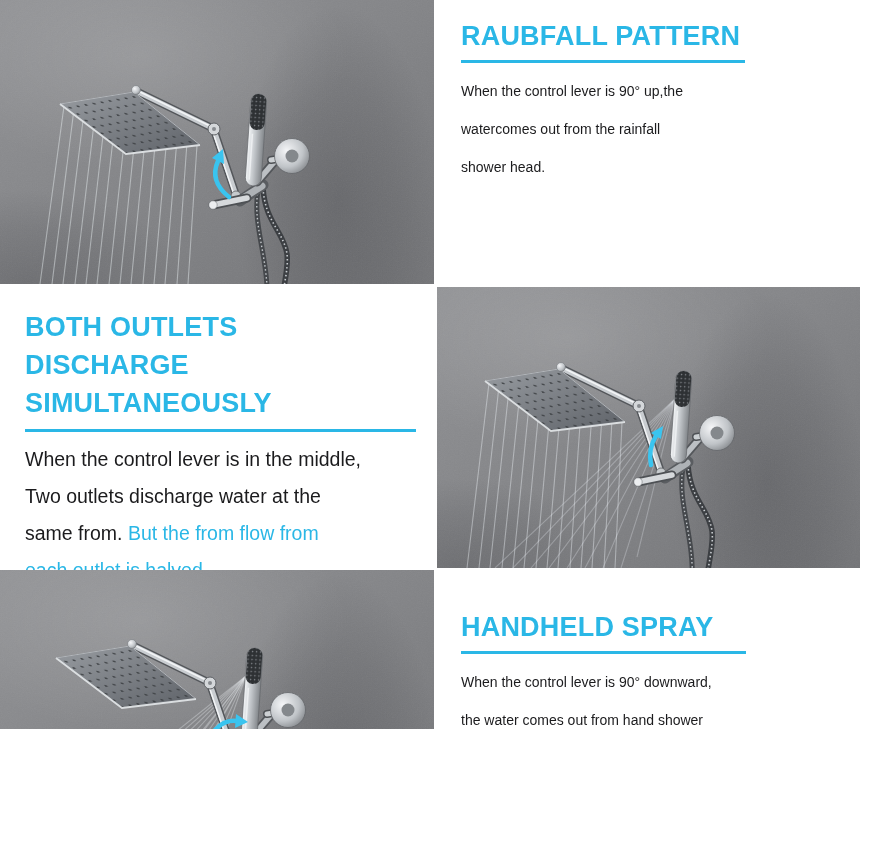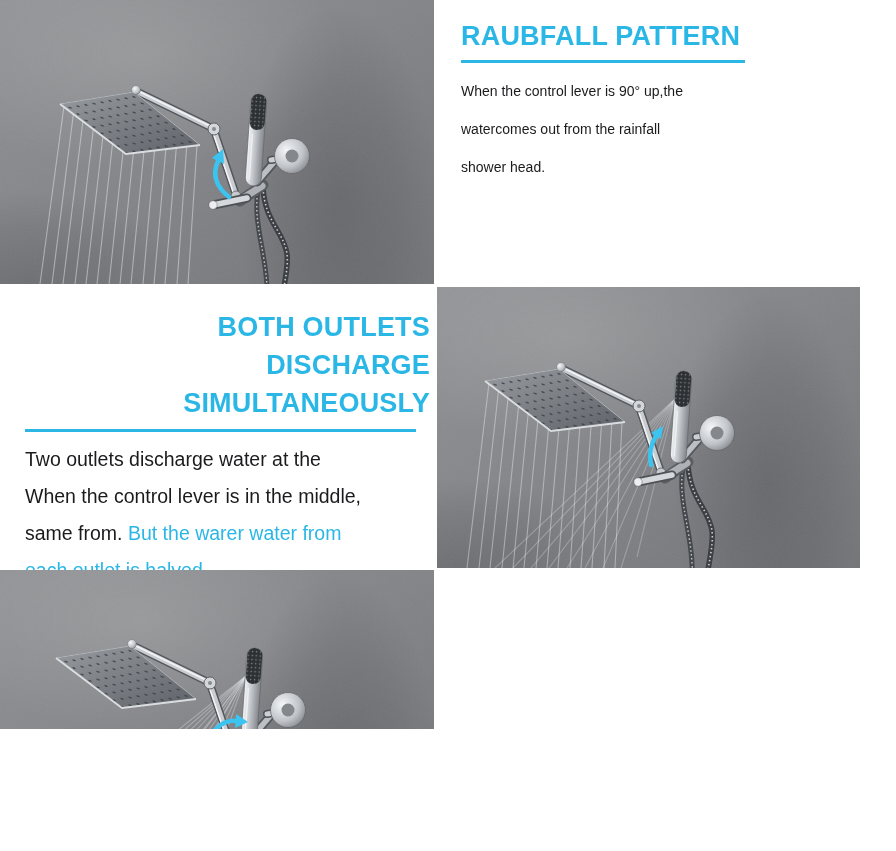--- a/index.html
+++ b/index.html
@@ -16,21 +16,21 @@
 
   .text-block { position:absolute; }
   #sec-rainfall { left:461px; top:19px;  width:425px; }
   #sec-both     { left:25px;  top:308px; width:405px; }
   #sec-handheld { left:461px; top:610px; width:430px; }
 
   .title {
     margin:0; color:var(--accent); font-weight:bold; font-size:27px;
     line-height:34px; letter-spacing:0.2px; white-space:pre-line;
   }
-  #sec-both .title { line-height:38px;text-align:right; }
+  #sec-both .title { line-height:38px; }
   .rule { height:3px; background:var(--accent); margin-top:7px; }
   #sec-rainfall .rule { width:284px; }
   #sec-both     .rule { width:391px; }
   #sec-handheld .rule { width:285px; }
 
   .body {
     margin:9px 0 0; color:var(--body-text); font-size:14px;
     line-height:38px; white-space:pre-line;
   }
   .body2 { margin-top:9px; }
@@ -167,23 +167,23 @@
     <p class="body">When the control lever is 90° up,the
 watercomes out from the rainfall
 shower head.</p>
   </section>
 
   <section class="text-block" id="sec-both">
     <h2 class="title">BOTH OUTLETS
 DISCHARGE SIMULTANEOUSLY</h2>
     <div class="rule"></div>
     <div class="body2">
+      <div class="body-line"><span>When the control lever is in the middle,</span><span class="accent-text"></span></div>
       <div class="body-line"><span>Two outlets discharge water at the</span><span class="accent-text"></span></div>
-      <div class="body-line"><span>When the control lever is in the middle,</span><span class="accent-text"></span></div>
-      <div class="body-line"><span>same from. </span><span class="accent-text">But the warer water from</span></div>
+      <div class="body-line"><span>same from. </span><span class="accent-text">But the from flow from</span></div>
       <div class="body-line"><span></span><span class="accent-text">each outlet is halved.</span></div>
     </div>
   </section>
 
   <div class="photo" id="photo-mid">
     <svg viewBox="0 0 423 281">
       <rect width="423" height="281" fill="url(#gWall)"></rect>
       <ellipse cx="130" cy="50" rx="205" ry="110" fill="url(#gLight)"></ellipse>
       <ellipse cx="330" cy="195" rx="95" ry="190" fill="url(#gShadow)"></ellipse>
       <ellipse cx="20" cy="281" rx="150" ry="90" fill="url(#gShadow)"></ellipse>
@@ -244,14 +244,21 @@
         <line x1="246" y1="106" x2="190" y2="200"></line>
       </g>
       <use href="#fixture" transform="translate(-4,-16)"></use>
       <g>
         <path d="M208,169 Q221,149 236,151" fill="none" style="stroke:var(--arrow)" stroke-width="4.5" stroke-linecap="round"></path>
         <polygon points="248,152 235,158 236,144" style="fill:var(--arrow)"></polygon>
       </g>
     </svg>
   </div>
 
+  <section class="text-block" id="sec-handheld">
+    <h2 class="title">HANDHELD SPRAY</h2>
+    <div class="rule"></div>
+    <p class="body">When the control lever is 90° downward,
+the water comes out from hand shower
+head.</p>
+  </section>
 
 </div>
 
 </body></html>

